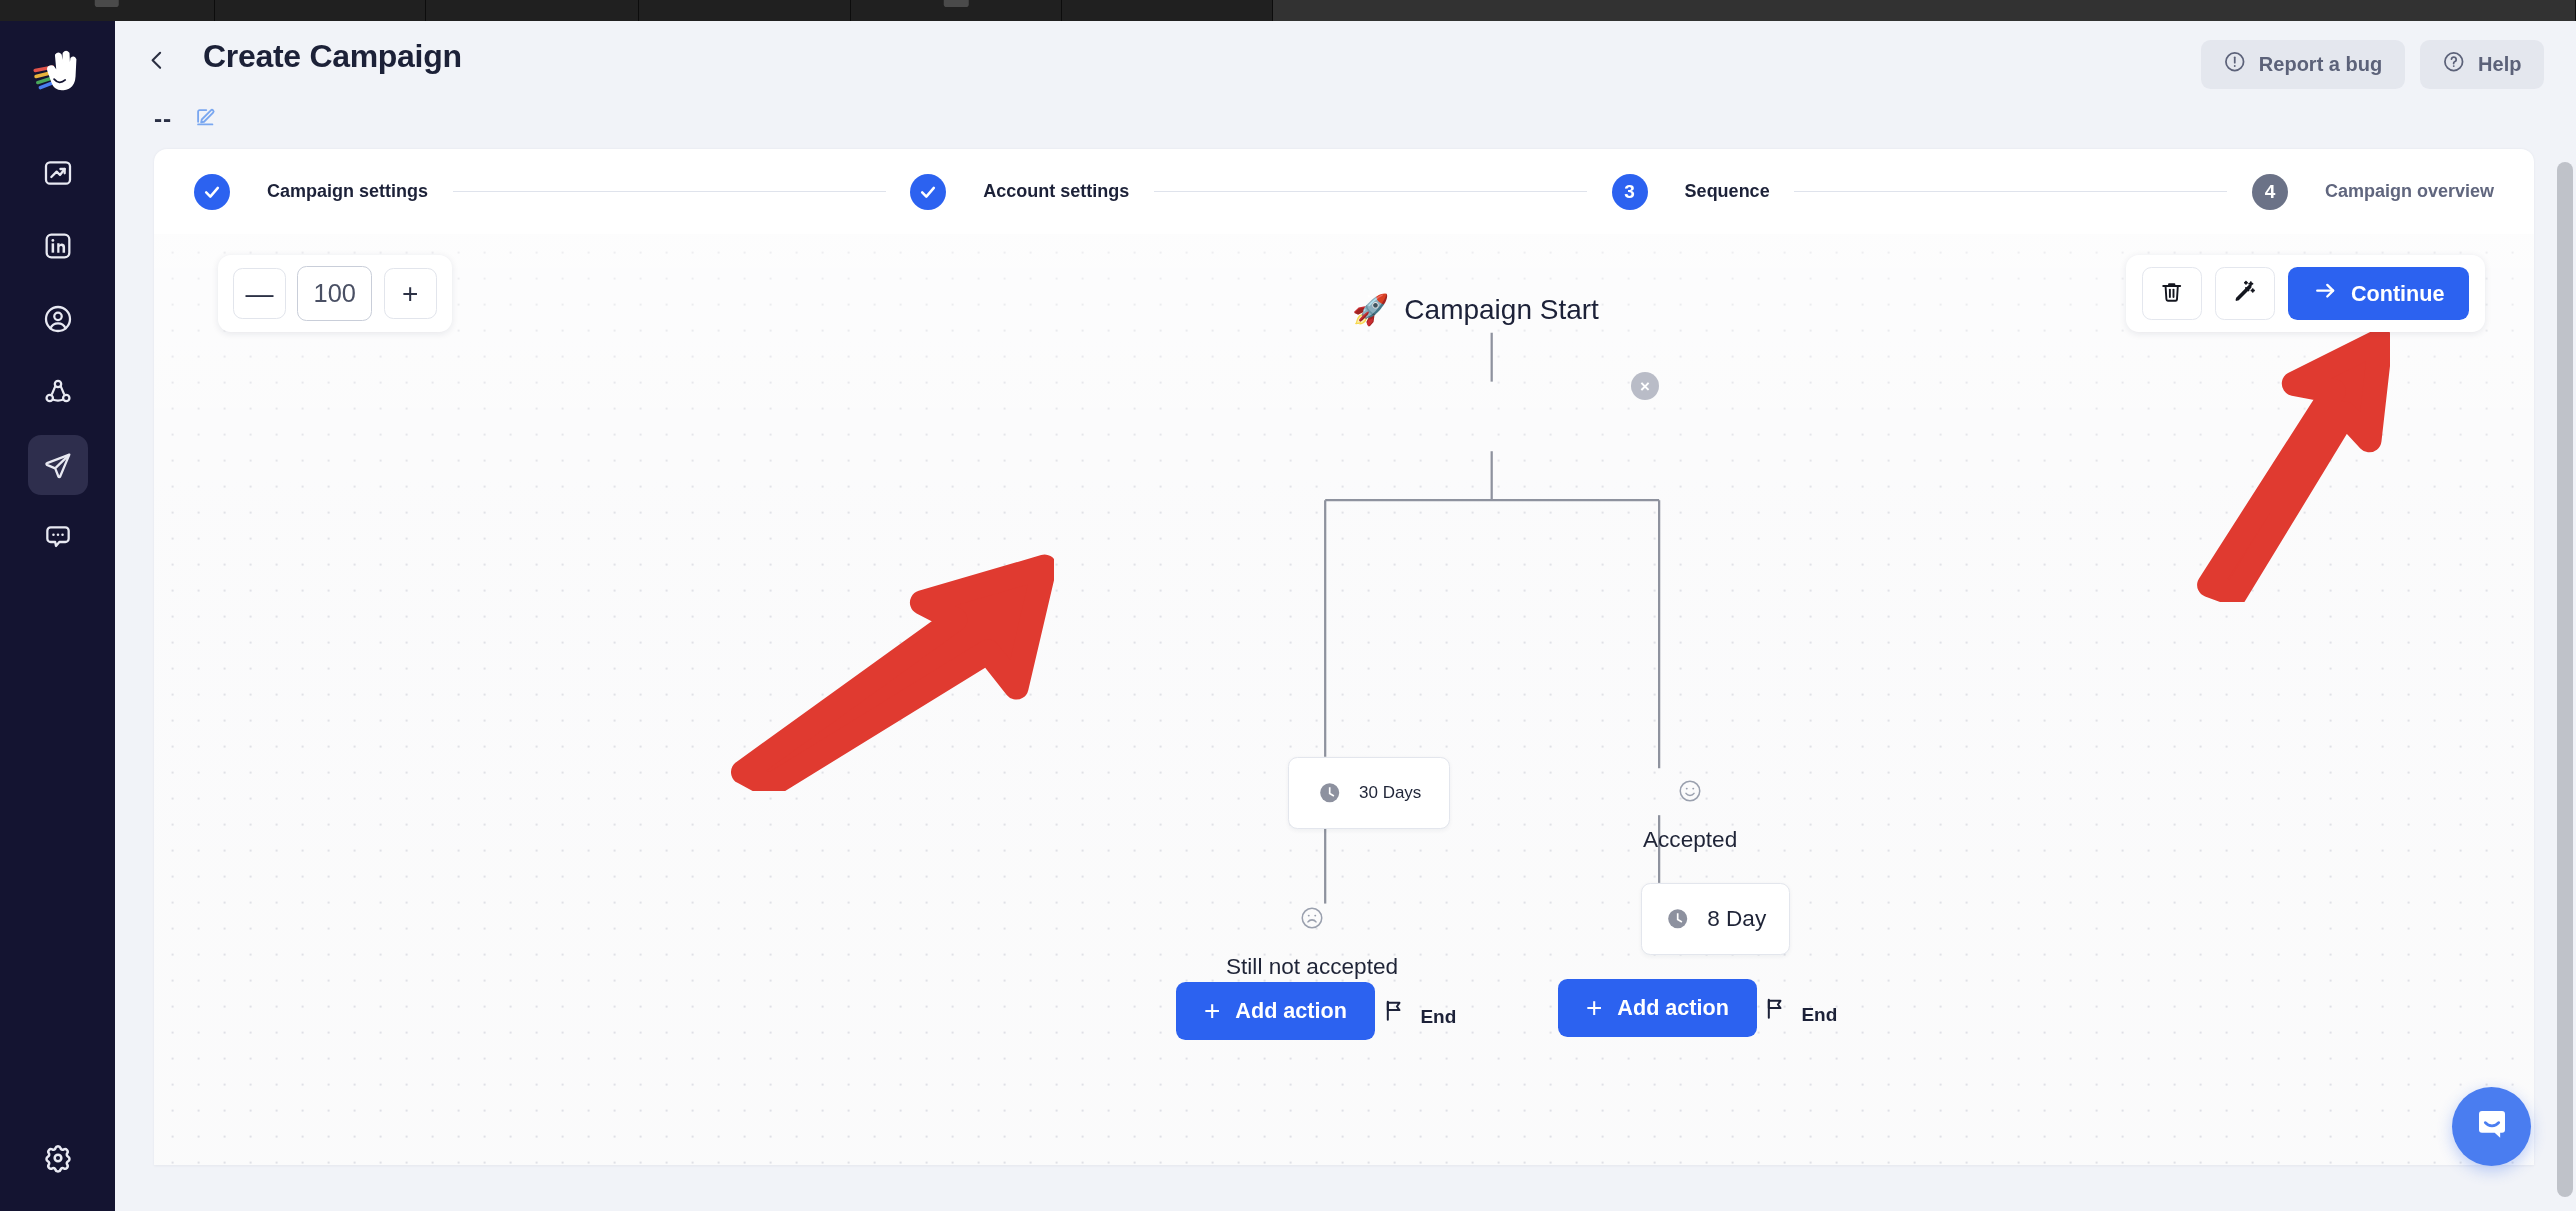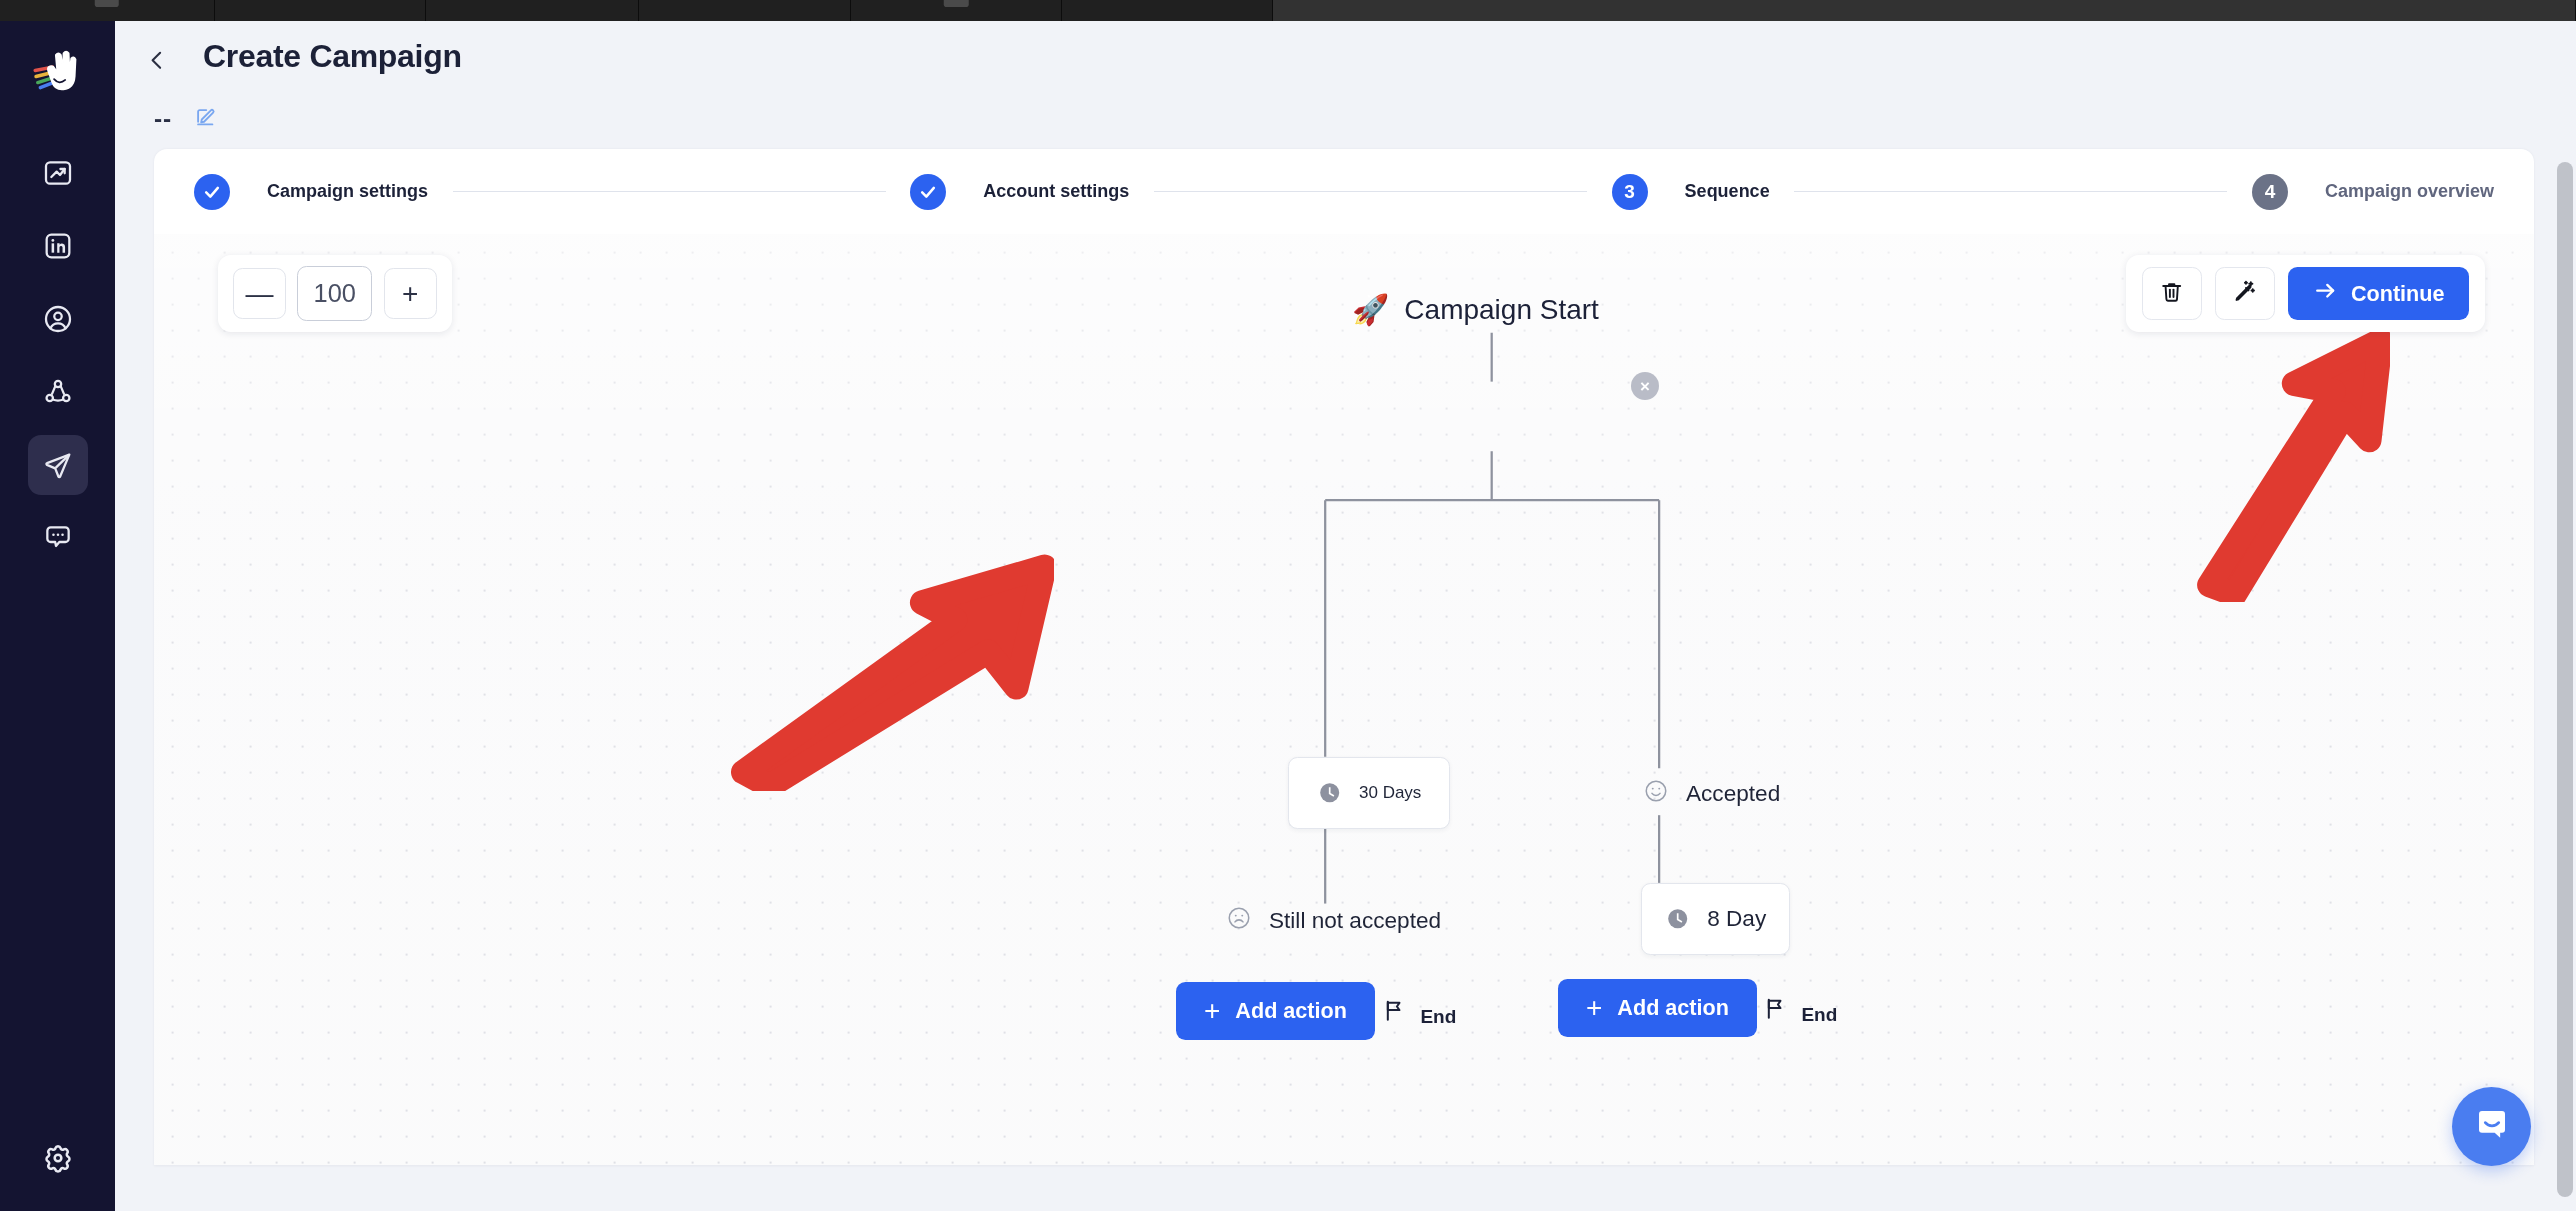--- a/index.html
+++ b/index.html
@@ -180,21 +180,21 @@
     font-size: 17px; color: #1f2437; justify-content: center; margin-left: 44px;
   }
   .node-delay1 {
     left: 1487px; top: 649px; width: 149px; height: 72px; padding: 0 21px;
     font-size: 22.6px; color: #1f2437; justify-content: center;
   }
   .node-card .clock-ic { width: 25.4px; height: 25.4px; color: #8d919f; flex:0 0 auto; }
 
   .cond {
     position: absolute; display: flex; align-items: center; gap: 17px;
-    font-size: 22.6px; color: #1f2437;
+    font-size: 22.6px; color: #1f2437; flex-direction: column;
   }
   .cond svg { width: 26px; height: 26px; color: #9aa0ae; }
   .cond-accepted { left: 1489px; top: 544px; }
   .cond-not { left: 1072px; top: 671px; }
 
   .add-action {
     position: absolute; display: flex; align-items: center; gap: 15px;
     height: 58px; padding: 0 28px; border-radius: 9.4px;
     background: #2c62f0; color: #fff; font-size: 21.6px; font-weight: 700;
   }
@@ -334,20 +334,42 @@
 </nav>
 
 <header class="header">
   <span class="back-chev">
     <svg viewBox="0 0 24 24" fill="none" stroke="currentColor" stroke-width="2.2" stroke-linecap="round" stroke-linejoin="round">
       <polyline points="15,4 7,12 15,20"></polyline>
     </svg>
   </span>
   <h1 class="page-title">Create Campaign</h1>
 
+  <div class="header-actions">
+    <div class="chip">
+      <span>
+        <svg viewBox="0 0 24 24" fill="none" stroke="currentColor" stroke-width="1.8" stroke-linecap="round">
+          <circle cx="12" cy="12" r="9"></circle>
+            <line x1="12" y1="7.5" x2="12" y2="13"></line>
+            <circle cx="12" cy="16.3" r=".95" fill="currentColor" stroke="none"></circle>
+        </svg>
+      </span>
+      <span>Report a bug</span>
+    </div>
+    <div class="chip">
+      <span>
+        <svg viewBox="0 0 24 24" fill="none" stroke="currentColor" stroke-width="1.8" stroke-linecap="round">
+          <circle cx="12" cy="12" r="9"></circle>
+          <path d="M9.7 9.4a2.4 2.4 0 1 1 3.1 2.6c-.6.3-.9.8-.9 1.5v.3"></path>
+          <circle cx="12" cy="16.4" r=".95" fill="currentColor" stroke="none"></circle>
+        </svg>
+      </span>
+      <span>Help</span>
+    </div>
+  </div>
 </header>
 
 <div class="camp-name-row">
   <span class="camp-name">--</span>
   <span class="camp-edit">
     <svg viewBox="0 0 24 24" fill="none" stroke="currentColor" stroke-width="1.8" stroke-linecap="round" stroke-linejoin="round">
       <path d="M5 19h14"></path>
       <path d="M5 16.5V6.5A1.5 1.5 0 0 1 6.5 5H13"></path>
       <path d="M17.5 5.3 8.6 14.2 8 17l2.8-.6 8.9-8.9a1.5 1.5 0 0 0-2.2-2.2z"></path>
     </svg>

